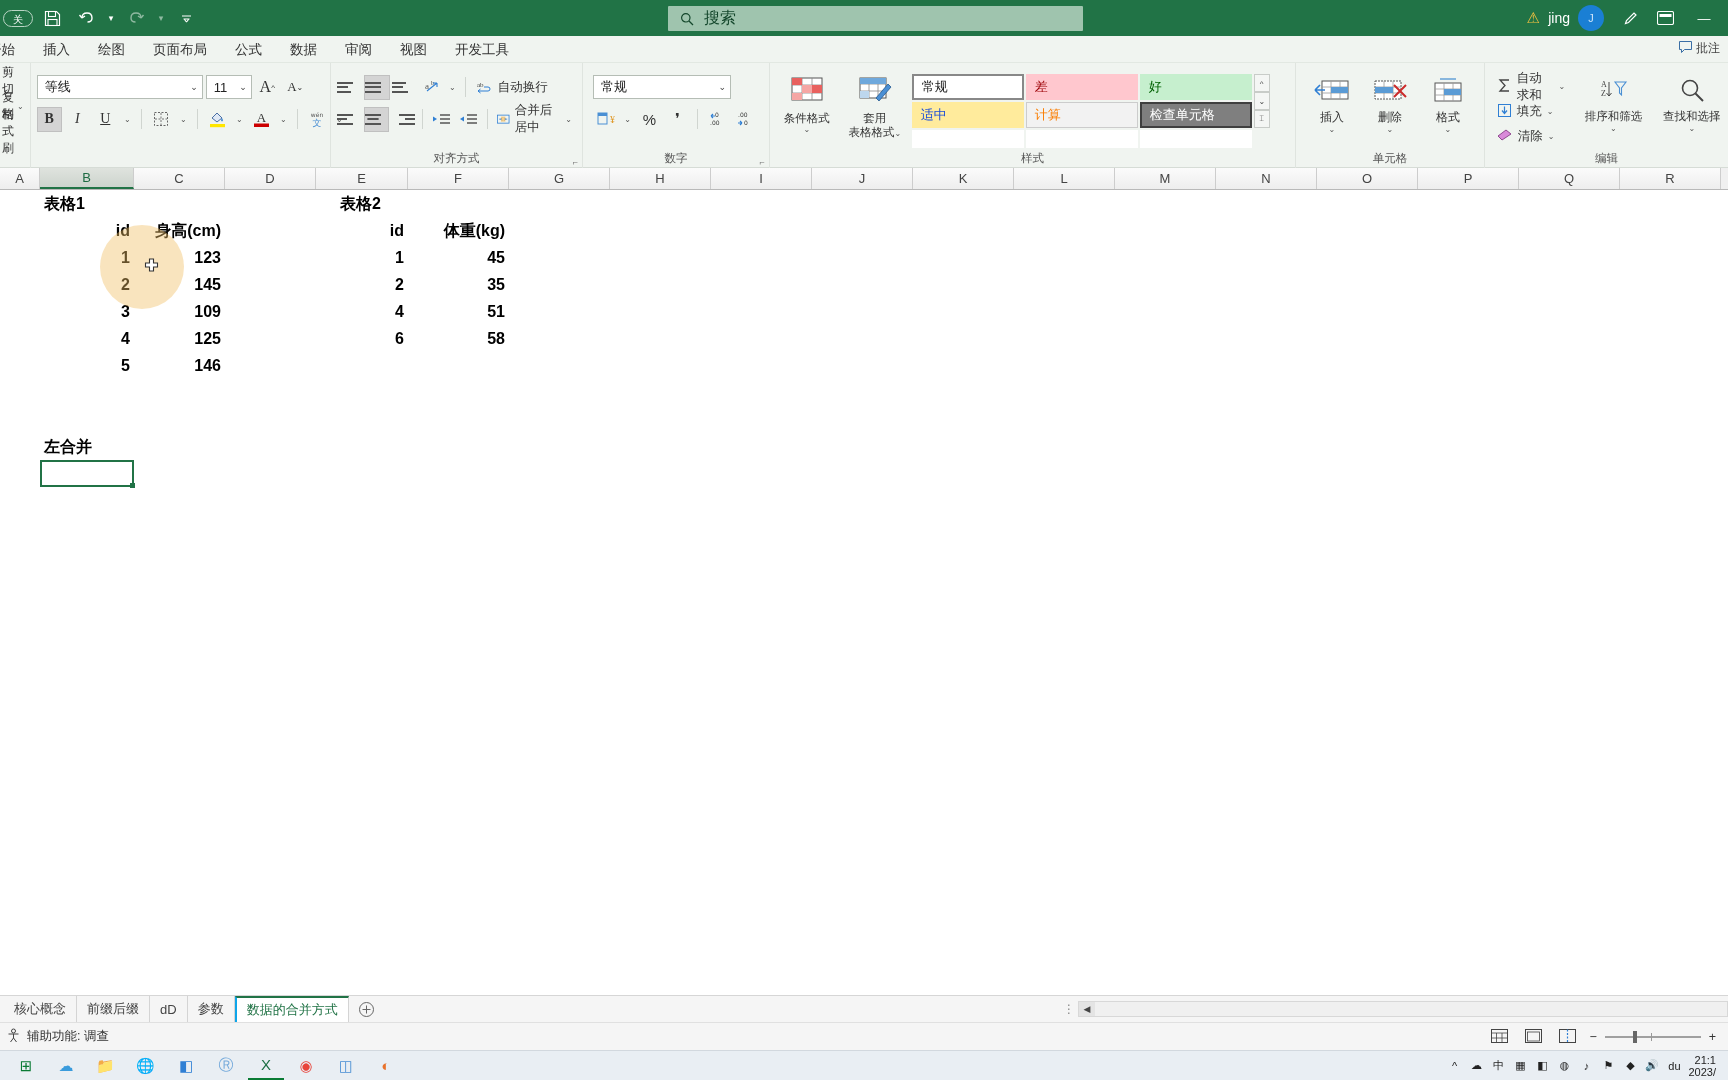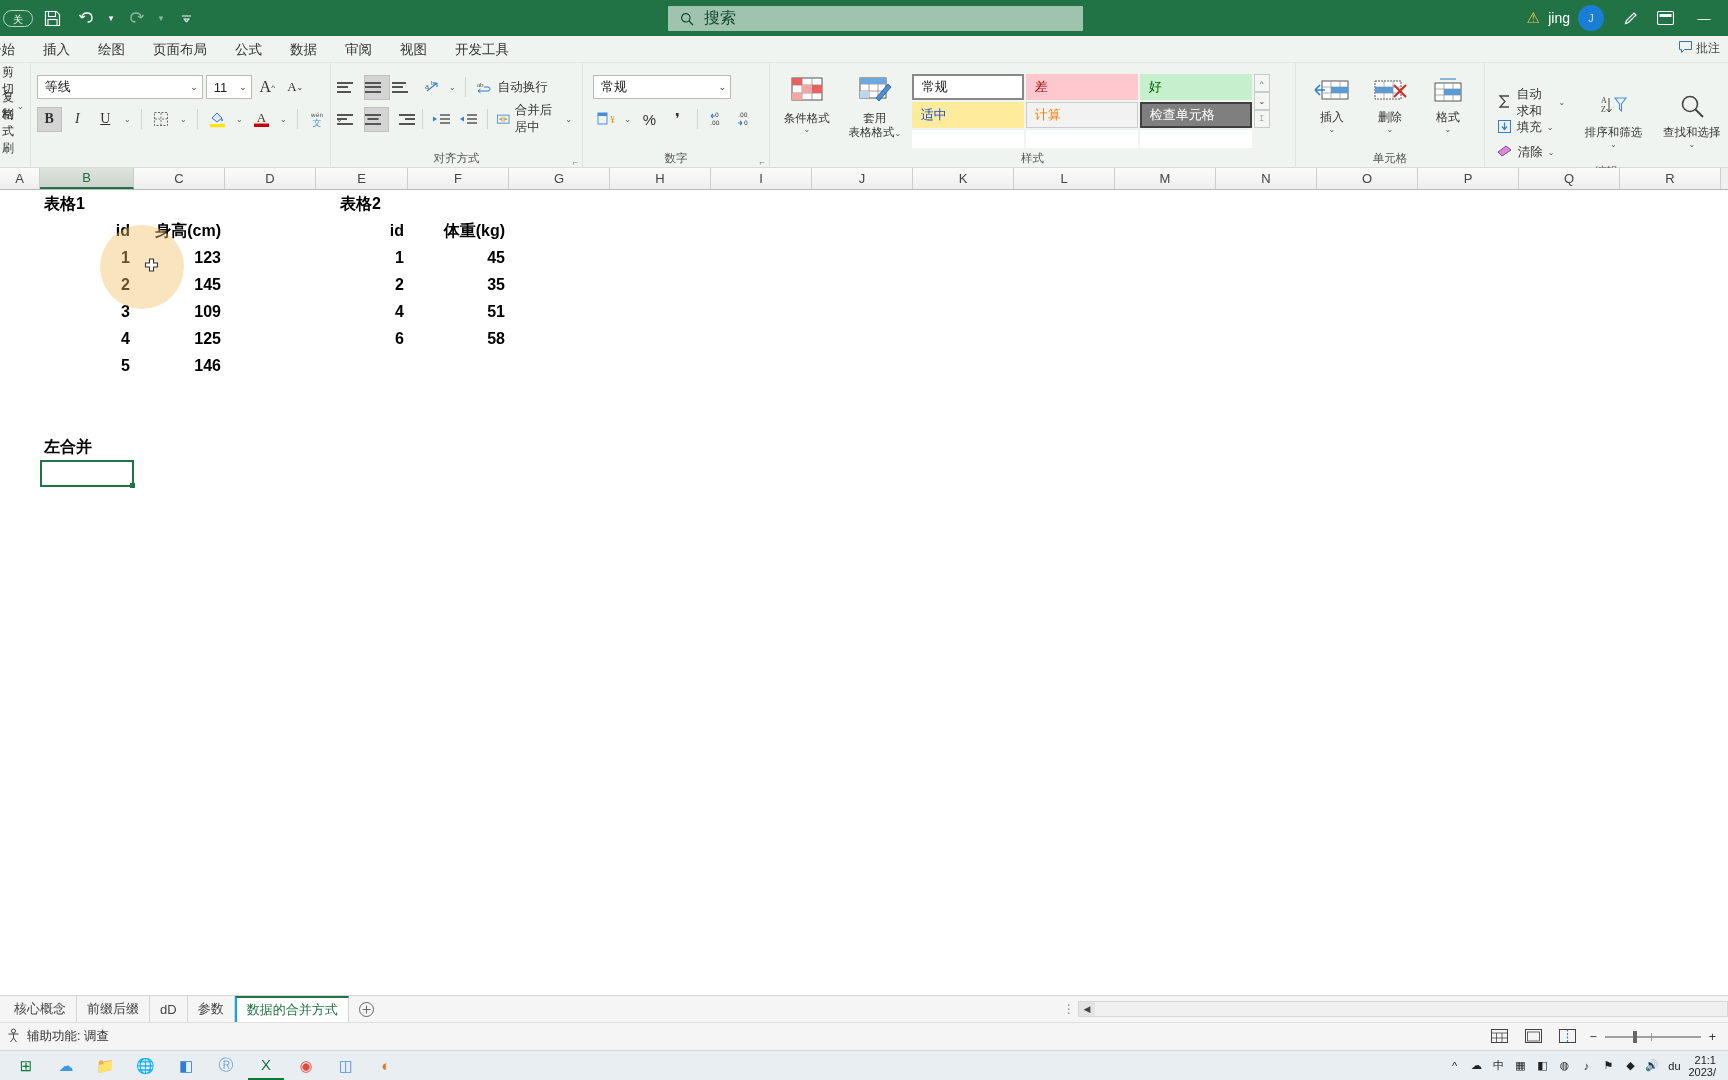--- a/index.html
+++ b/index.html
@@ -663,21 +663,21 @@
         <span>格式</span>
         <span class="dn">⌄</span>
       </div>
     </div>
     <div class="rgroup-label">
       <span>单元格</span>
     </div>
   </div>
 
   <div class="rgroup" style="flex:1;">
-    <div class="rgroup-body" style="gap:18px; padding-top:6px; padding-left:12px;margin-top:16px;">
+    <div class="rgroup-body" style="gap:18px; padding-top:6px; padding-left:12px;">
       <div class="edit-col">
         <div class="row">
           <span><svg width="15" height="15" viewBox="0 0 15 15">
                 <path d="M12 2 H3 L8 7.5 L3 13 H12" fill="none" stroke="#444" stroke-width="1.3"></path>
               </svg></span>
           <span>自动求和</span>
           <span class="mini-caret">⌄</span>
         </div>
         <div class="row">
           <span><svg width="15" height="15" viewBox="0 0 15 15">

